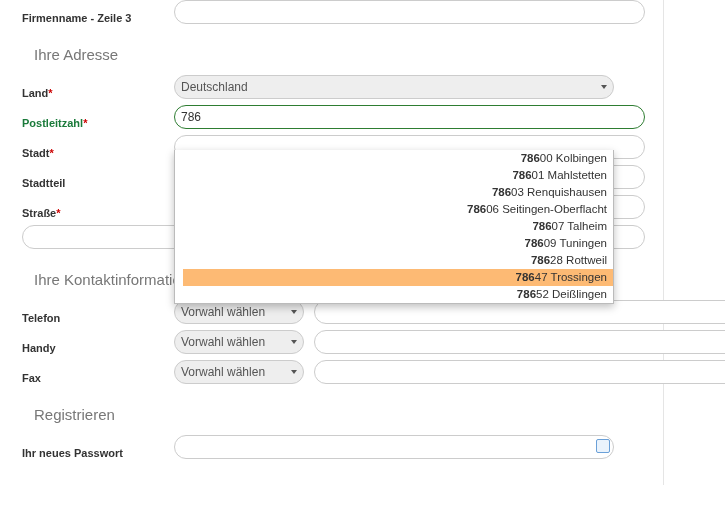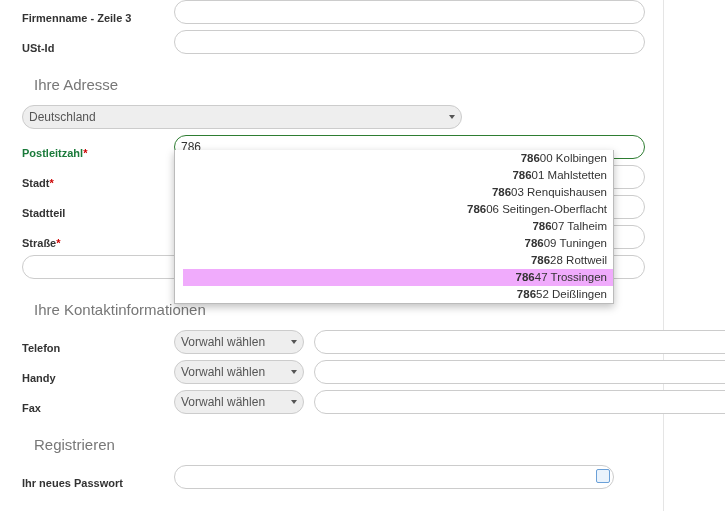--- a/index.html
+++ b/index.html
@@ -108,49 +108,44 @@
     overflow-y: scroll;
     max-height: 165px;
   }
   .opt {
     padding: 1px 6px;
     font-size: 11.5px;
     line-height: 15px;
     cursor: pointer;
     white-space: nowrap;
   }
-  .opt.hover { background: #f0abfc; margin-left: 8px; }
+  .opt.hover { background: #fdba74; margin-left: 8px; }
   .opt b { font-weight: 700; }
   
   .dropdown-inner::-webkit-scrollbar { width: 14px; }
   .dropdown-inner::-webkit-scrollbar-track { background: #f0f0f0; }
   .dropdown-inner::-webkit-scrollbar-thumb { background: #c8c8c8; border: 3px solid #f0f0f0; border-radius: 7px; }
 </style>
 </head>
 <body>
 
 <div class="page">
 
   <div class="row">
     <div class="label">Firmenname - Zeile 3</div>
     <div class="field">
       <input type="text" class="input-full" value="" style="">
     </div>
   </div>
 
-  <div class="row">
-    <div class="label">USt-Id</div>
-    <div class="field">
-      <input type="text" class="input-full" value="" style="">
-    </div>
-  </div>
 
   <div class="section-title">Ihre Adresse</div>
 
   <div class="row">
+    <div class="label"><span>Land</span><span class="req">*</span></div>
     <div class="field">
       <div class="select select-wide">
         <span>Deutschland</span>
         <span class="caret"></span>
       </div>
     </div>
   </div>
 
   <div class="row">
     <div class="label label-active"><span>Postleitzahl</span><span class="req">*</span></div>

